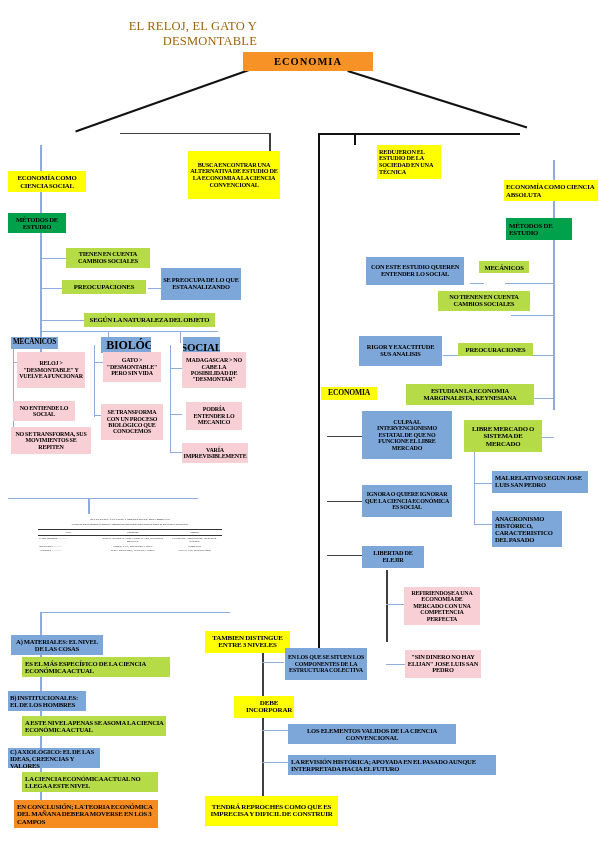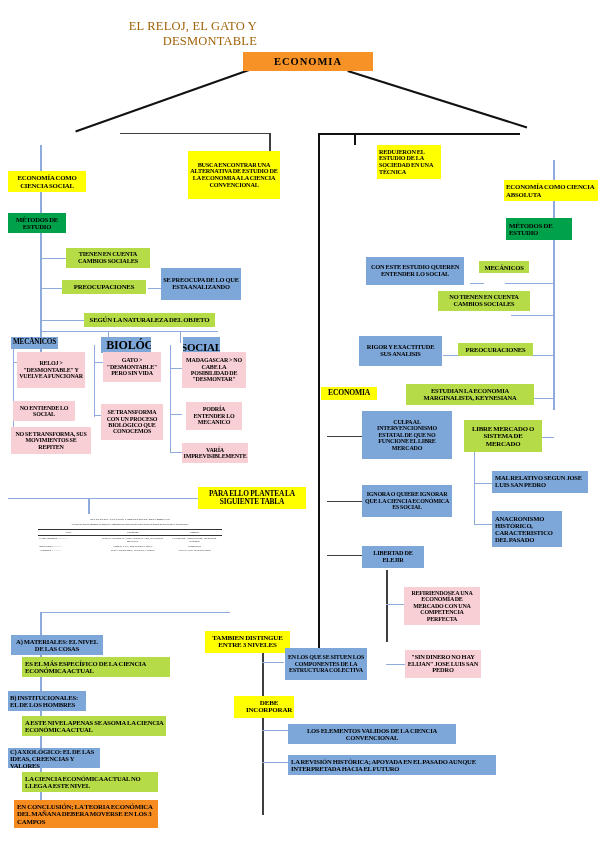--- a/index.html
+++ b/index.html
@@ -256,23 +256,20 @@
   <div class="node c-pink" style="left:182px; top:352px; width:64px; height:36px; font-size:6.0px;">
     <span>MADAGASCAR &gt; NO CABE LA POSIBILIDAD DE "DESMONTAR"</span>
   </div>
   <div class="node c-pink" style="left:186px; top:402px; width:56px; height:28px; font-size:6.0px;">
     <span>PODRÍA ENTENDER LO MECANICO</span>
   </div>
   <div class="node c-pink" style="left:182px; top:443px; width:66px; height:20px; font-size:6.0px;">
     <span>VARÍA IMPREVISIBLEMENTE</span>
   </div>
 
-  <div class="node c-yellow" style="left:198px; top:487px; width:108px; height:22px; font-size:7.4px;">
-    <span>PARA ELLO PLANTEA LA SIGUIENTE TABLA</span>
-  </div>
 
   <div class="tablecard" style="left:36px; top:514px; width:188px; height:78px; padding:3px 2px;">
     <div class="tc-title">NIVELES DE ANÁLISIS Y MODELOS DE DESARROLLO</div>
     <div class="tc-sub">Niveles en que se produce el análisis y modelos de cada uno de ellos según la teoría de los niveles y estructuras.</div>
     <table>
       <thead>
         <tr>
           <th style="width:33%">Nivel</th>
           <th style="width:37%">Contenido</th>
           <th style="width:30%">Modelo</th>
@@ -401,14 +398,17 @@
     <span>DEBE INCORPORAR</span>
   </div>
 
   <div class="node c-blue" style="left:288px; top:724px; width:168px; height:20px; font-size:6.6px;">
     <span>LOS ELEMENTOS VALIDOS DE LA CIENCIA CONVENCIONAL</span>
   </div>
   <div class="node c-blue" style="left:288px; top:755px; width:208px; height:20px; font-size:6.6px; text-align:left; justify-content:flex-start; padding-left:3px;">
     <span>LA REVISIÓN HISTÓRICA; APOYADA EN EL PASADO AUNQUE INTERPRETADA HACIA EL FUTURO</span>
   </div>
 
+  <div class="node c-yellow" style="left:205px; top:796px; width:133px; height:30px; font-size:7.0px;">
+    <span>TENDRÁ REPROCHES COMO QUE ES IMPRECISA Y DIFICIL DE CONSTRUIR</span>
+  </div>
 
 </div>
 
 </body></html>

